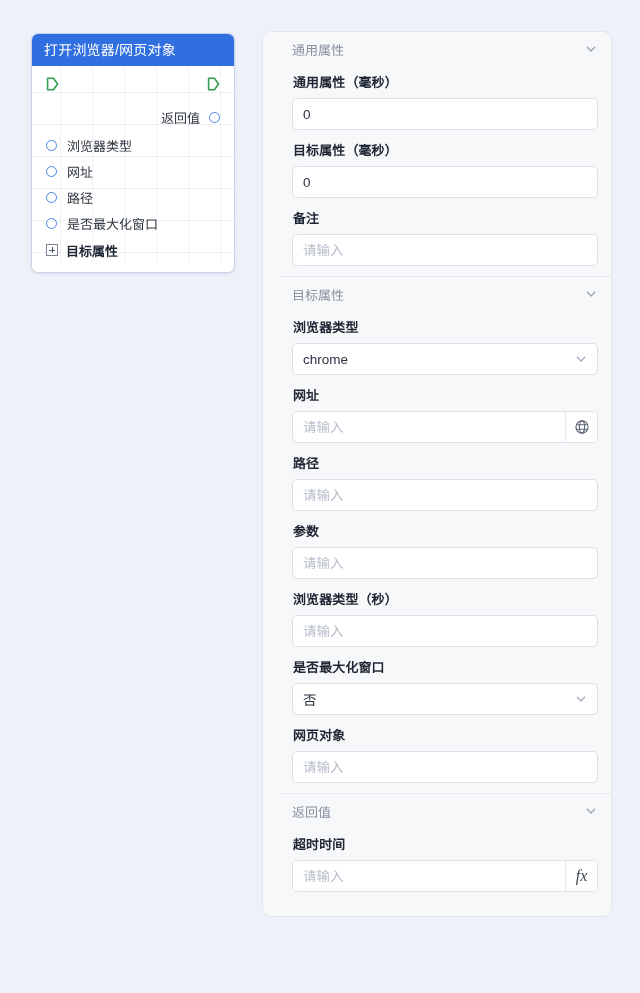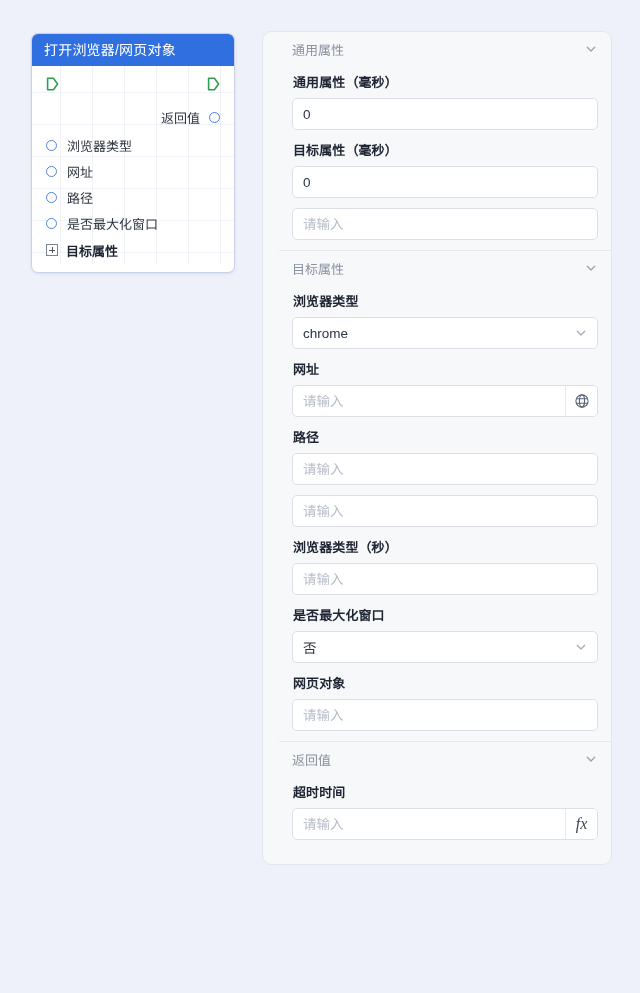--- a/index.html
+++ b/index.html
@@ -323,20 +323,21 @@
   </div>
 
   <div class="field">
     <div class="field-label">目标属性（毫秒）</div>
     <div class="input-wrap">
       <input type="text" value="0" placeholder="请输入" style="">
     </div>
   </div>
 
   <div class="field">
+    <div class="field-label">备注</div>
     <div class="input-wrap">
       <input type="text" value="" placeholder="请输入" style="">
     </div>
   </div>
 
   <div class="section-head with-divider">
     <span>目标属性</span>
     <span class="chev">
       <svg width="12" height="12" viewBox="0 0 12 12">
         <path d="M2.3 4.3 L6 8 L9.7 4.3" fill="none" stroke="#9aa1b0" stroke-width="1.3" stroke-linecap="round" stroke-linejoin="round"></path>
@@ -372,20 +373,21 @@
   </div>
 
   <div class="field">
     <div class="field-label">路径</div>
     <div class="input-wrap">
       <input type="text" value="" placeholder="请输入" style="">
     </div>
   </div>
 
   <div class="field">
+    <div class="field-label">参数</div>
     <div class="input-wrap">
       <input type="text" value="" placeholder="请输入" style="">
     </div>
   </div>
 
   <div class="field">
     <div class="field-label">浏览器类型（秒）</div>
     <div class="input-wrap">
       <input type="text" value="" placeholder="请输入" style="">
     </div>

